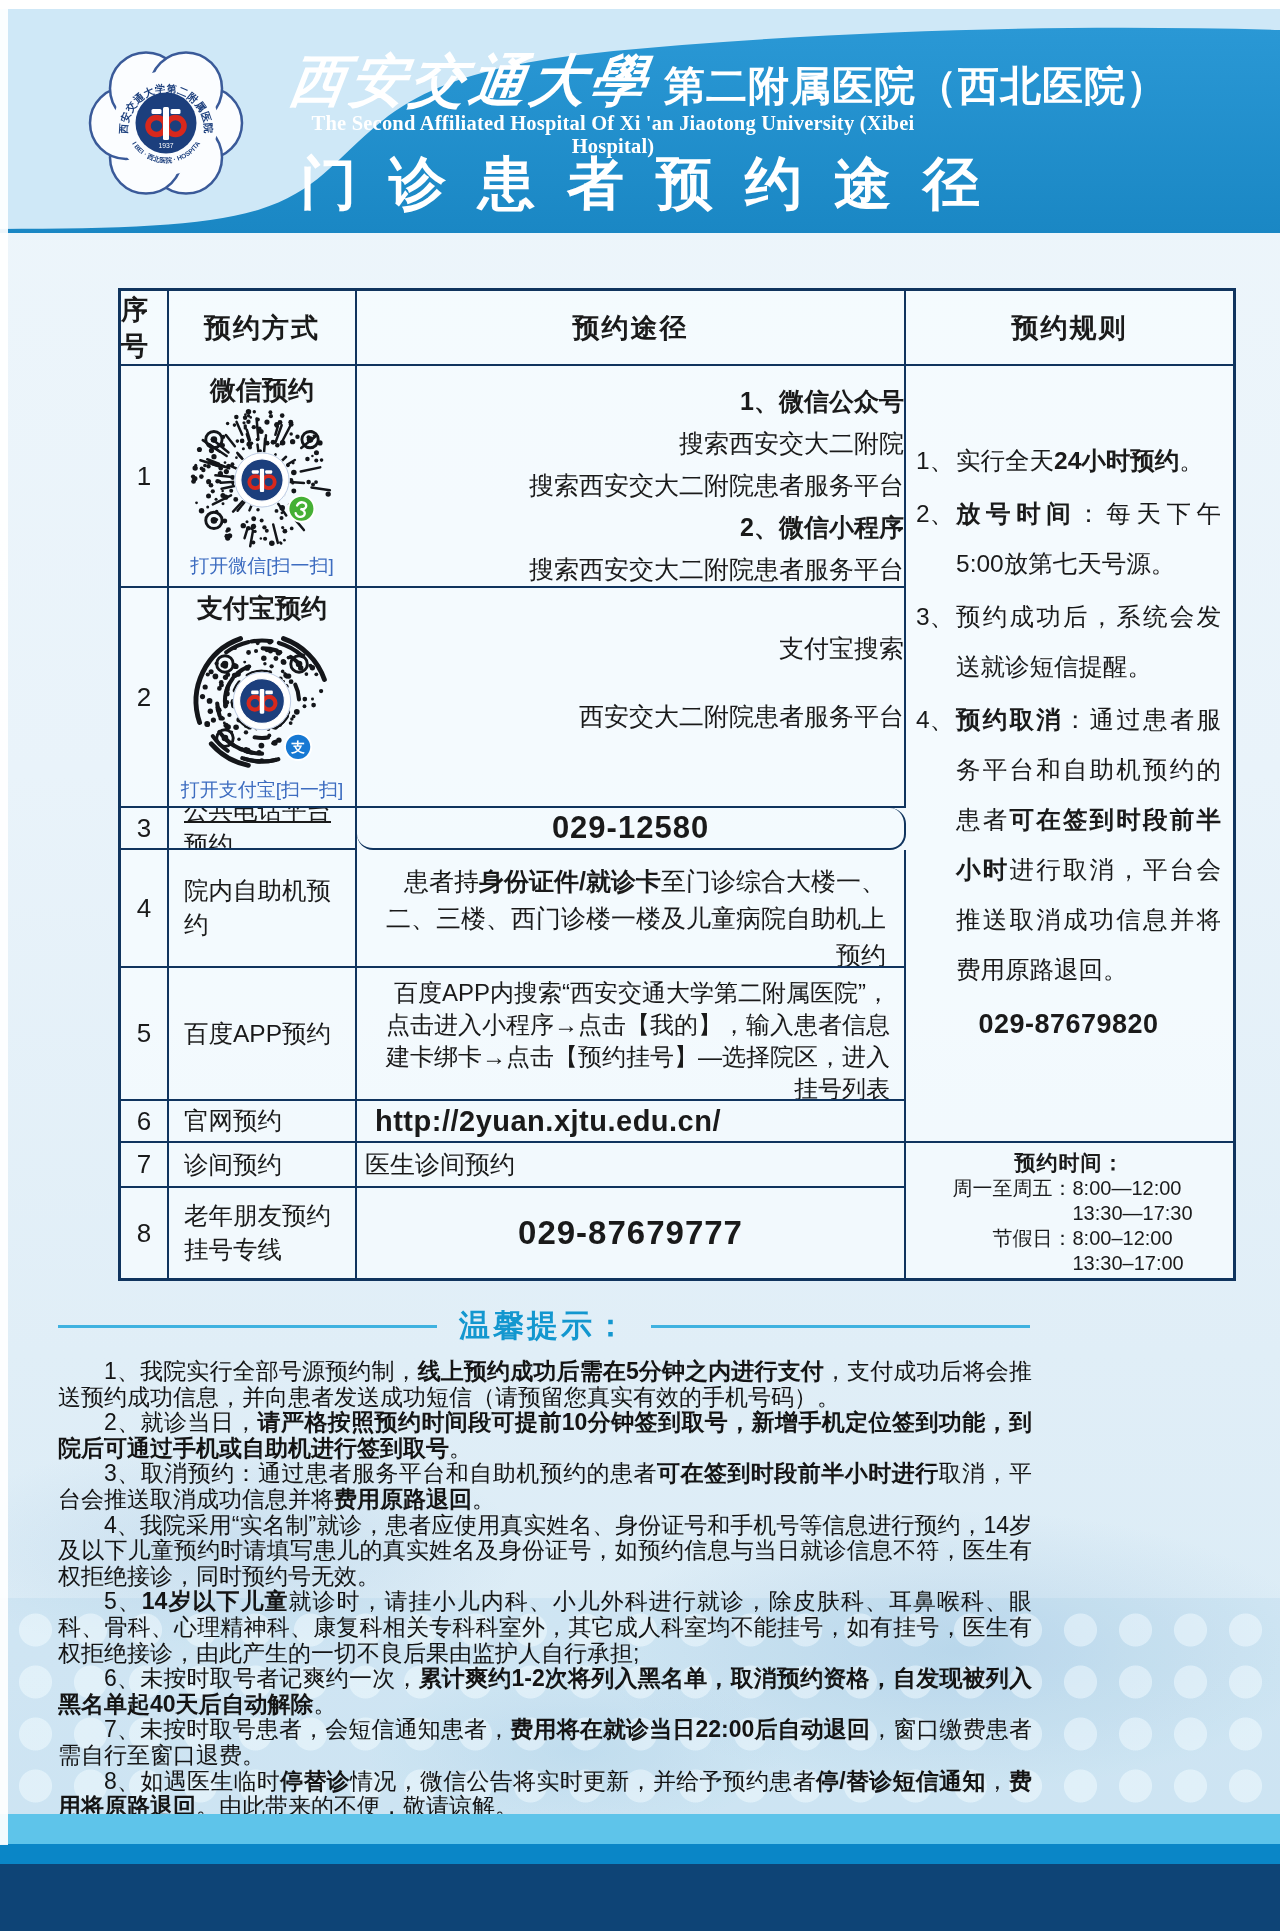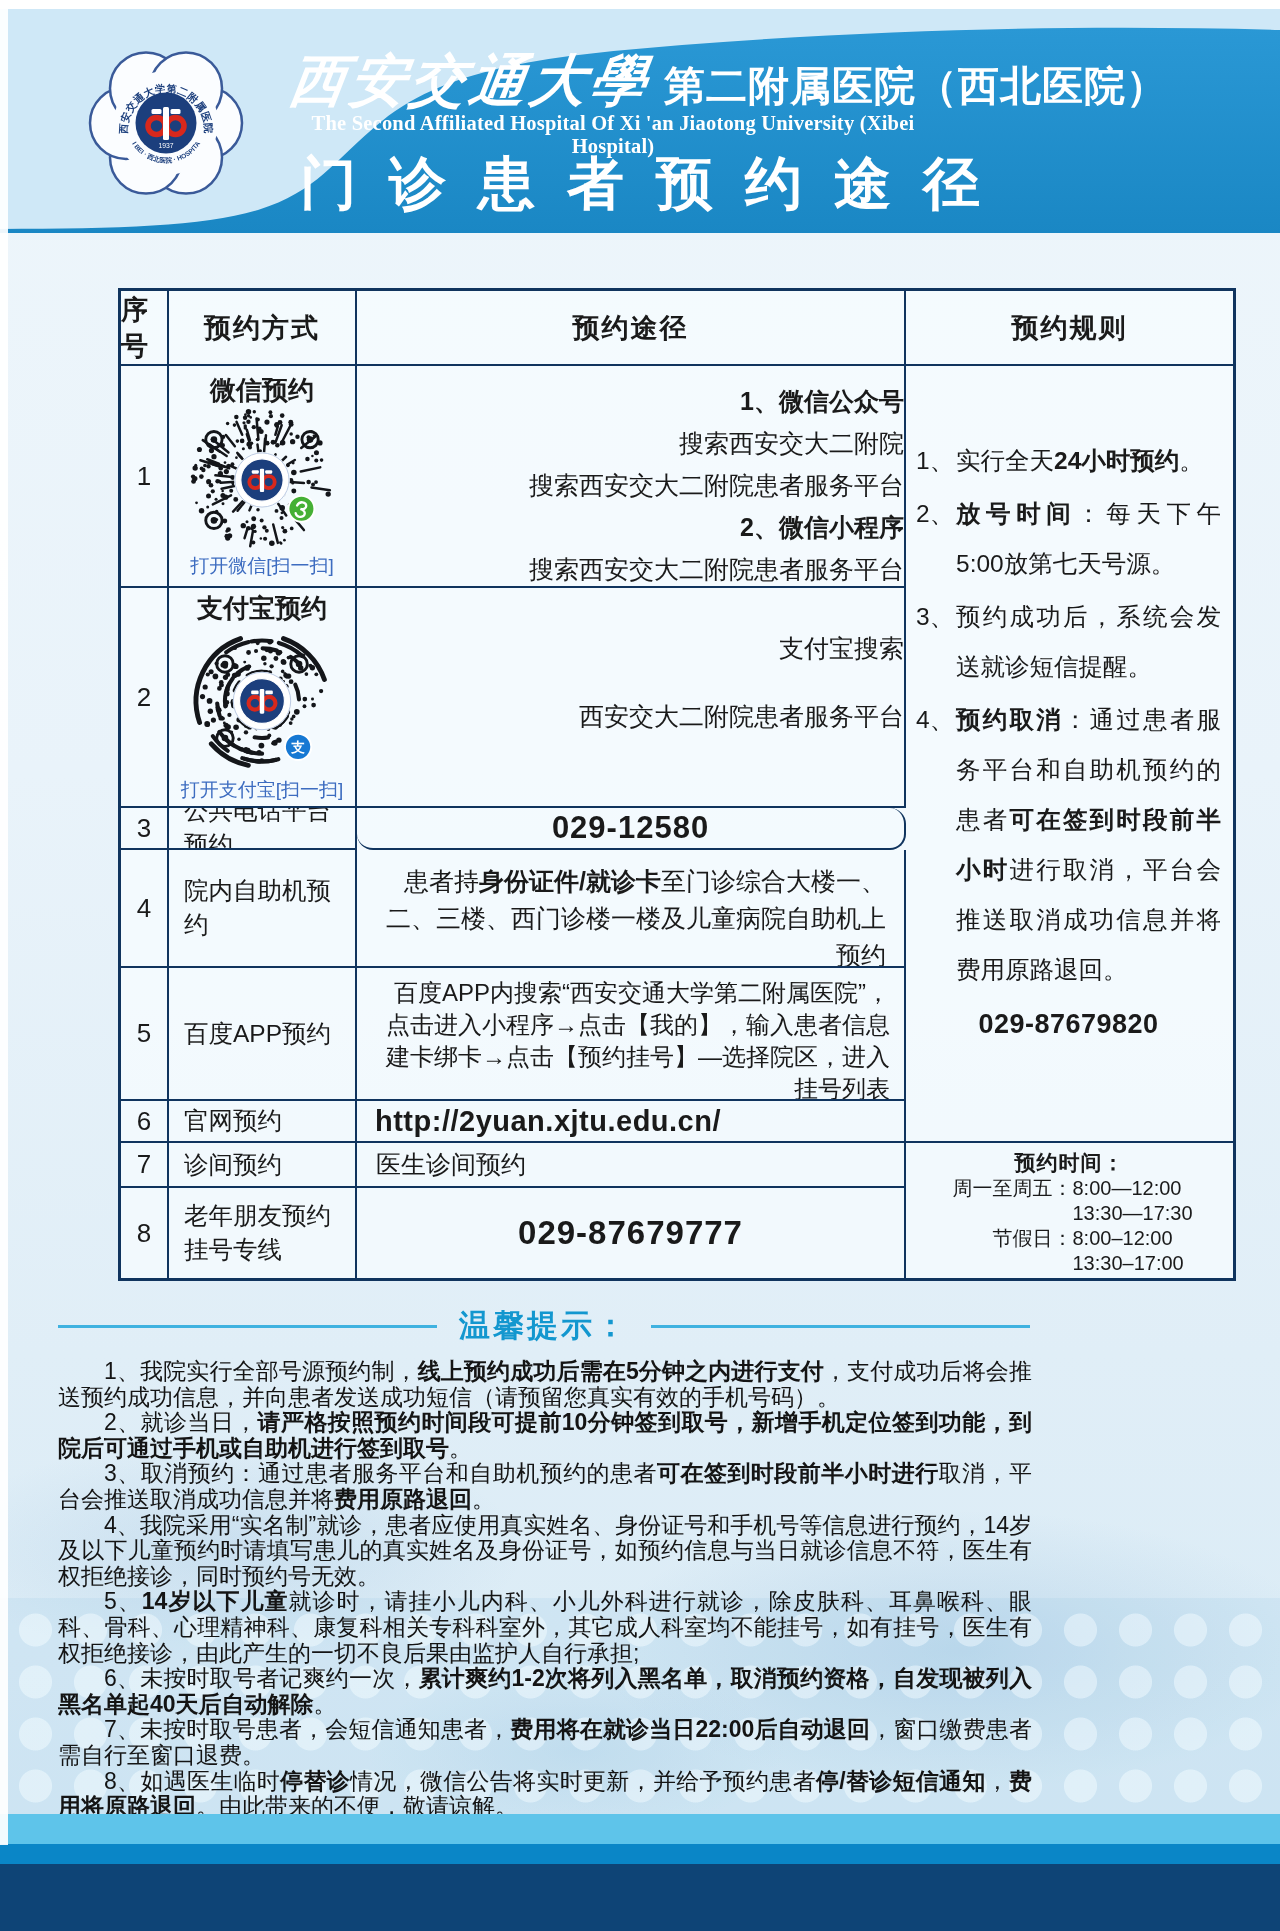--- a/index.html
+++ b/index.html
@@ -32,21 +32,21 @@
   .qr-label{font-weight:bold;font-size:26px;line-height:30px;}
   .qr-caption{color:#3d6cc0;font-size:19px;line-height:22px;}
   .ch p{margin:0;text-align:right;}
   .ch .b, .rule-text .b, .tips-body .b{font-weight:bold;}
   .ch-wechat-list{padding:14px 0 0 20px;line-height:42px;font-size:25px;}
   .ch-gap{padding:26px 0 0 20px;line-height:68px;font-size:25px;}
   .ch-phone{display:flex;align-items:center;justify-content:center;font-size:31px;font-weight:bold;letter-spacing:1px;border-radius:16px;}
   .ch-justify{padding:13px 18px 0 18px;font-size:25px;line-height:37px;text-align:justify;}
   .ch-compact{padding:9px 14px 0 17px;font-size:24px;line-height:32px;text-align:justify;}
   .ch-url{display:flex;align-items:center;font-size:29px;font-weight:bold;padding-left:18px;letter-spacing:0.5px;}
-  .ch-plain{display:flex;align-items:center;font-size:25px;padding-left:19px;}
+  .ch-plain{display:flex;align-items:center;font-size:25px;padding-left:8px;}
   .ch-phone-lg{display:flex;align-items:center;justify-content:center;font-size:33px;font-weight:bold;letter-spacing:1px;}
   
   .rules{padding:70px 12px 0 10px;font-size:24.5px;}
   .rule-item{display:flex;line-height:50px;margin-bottom:3px;}
   .rule-num{width:40px;flex:none;}
   .rule-text{flex:1;text-align:justify;}
   .rules-phone{text-align:center;font-weight:bold;font-size:27px;margin-top:14px;letter-spacing:0.5px;}
   
   .times{padding-top:7px;font-size:20px;}
   .times-title{text-align:center;font-weight:bold;font-size:21px;line-height:26px;letter-spacing:1px;}
@@ -558,21 +558,21 @@
             <text x="37" y="52.5" text-anchor="middle" font-size="14" fill="#fff" font-weight="bold">支</text>
           </g>
         </svg>
         <div class="qr-caption">打开支付宝[扫一扫]</div>
       </div>
       <div class="cell ch ch-gap" style="grid-area: 3 / 3;">
         <p class="ch-line"><span>支付宝搜索</span></p>
         <p class="ch-line"><span>西安交大二附院患者服务平台</span></p>
       </div>
       <div class="cell no" style="grid-area: 4 / 1;">3</div>
-      <div class="cell method plain" style="grid-area: 4 / 2;">公共电话平台预约</div>
+      <div class="cell method plain" style="grid-area: 4 / 2; text-decoration: underline;">公共电话平台预约</div>
       <div class="cell ch ch-phone" style="grid-area: 4 / 3;">
         <p class="ch-line"><span class="b">029-12580</span></p>
       </div>
       <div class="cell no" style="grid-area: 5 / 1;">4</div>
       <div class="cell method plain" style="grid-area: 5 / 2;">院内自助机预约</div>
       <div class="cell ch ch-justify" style="grid-area: 5 / 3;">
         <p class="ch-line"><span>患者持</span><span class="b">身份证件/就诊卡</span><span>至门诊综合大楼一、二、三楼、西门诊楼一楼及儿童病院自助机上预约</span></p>
       </div>
       <div class="cell no" style="grid-area: 6 / 1;">5</div>
       <div class="cell method plain" style="grid-area: 6 / 2;">百度APP预约</div>

